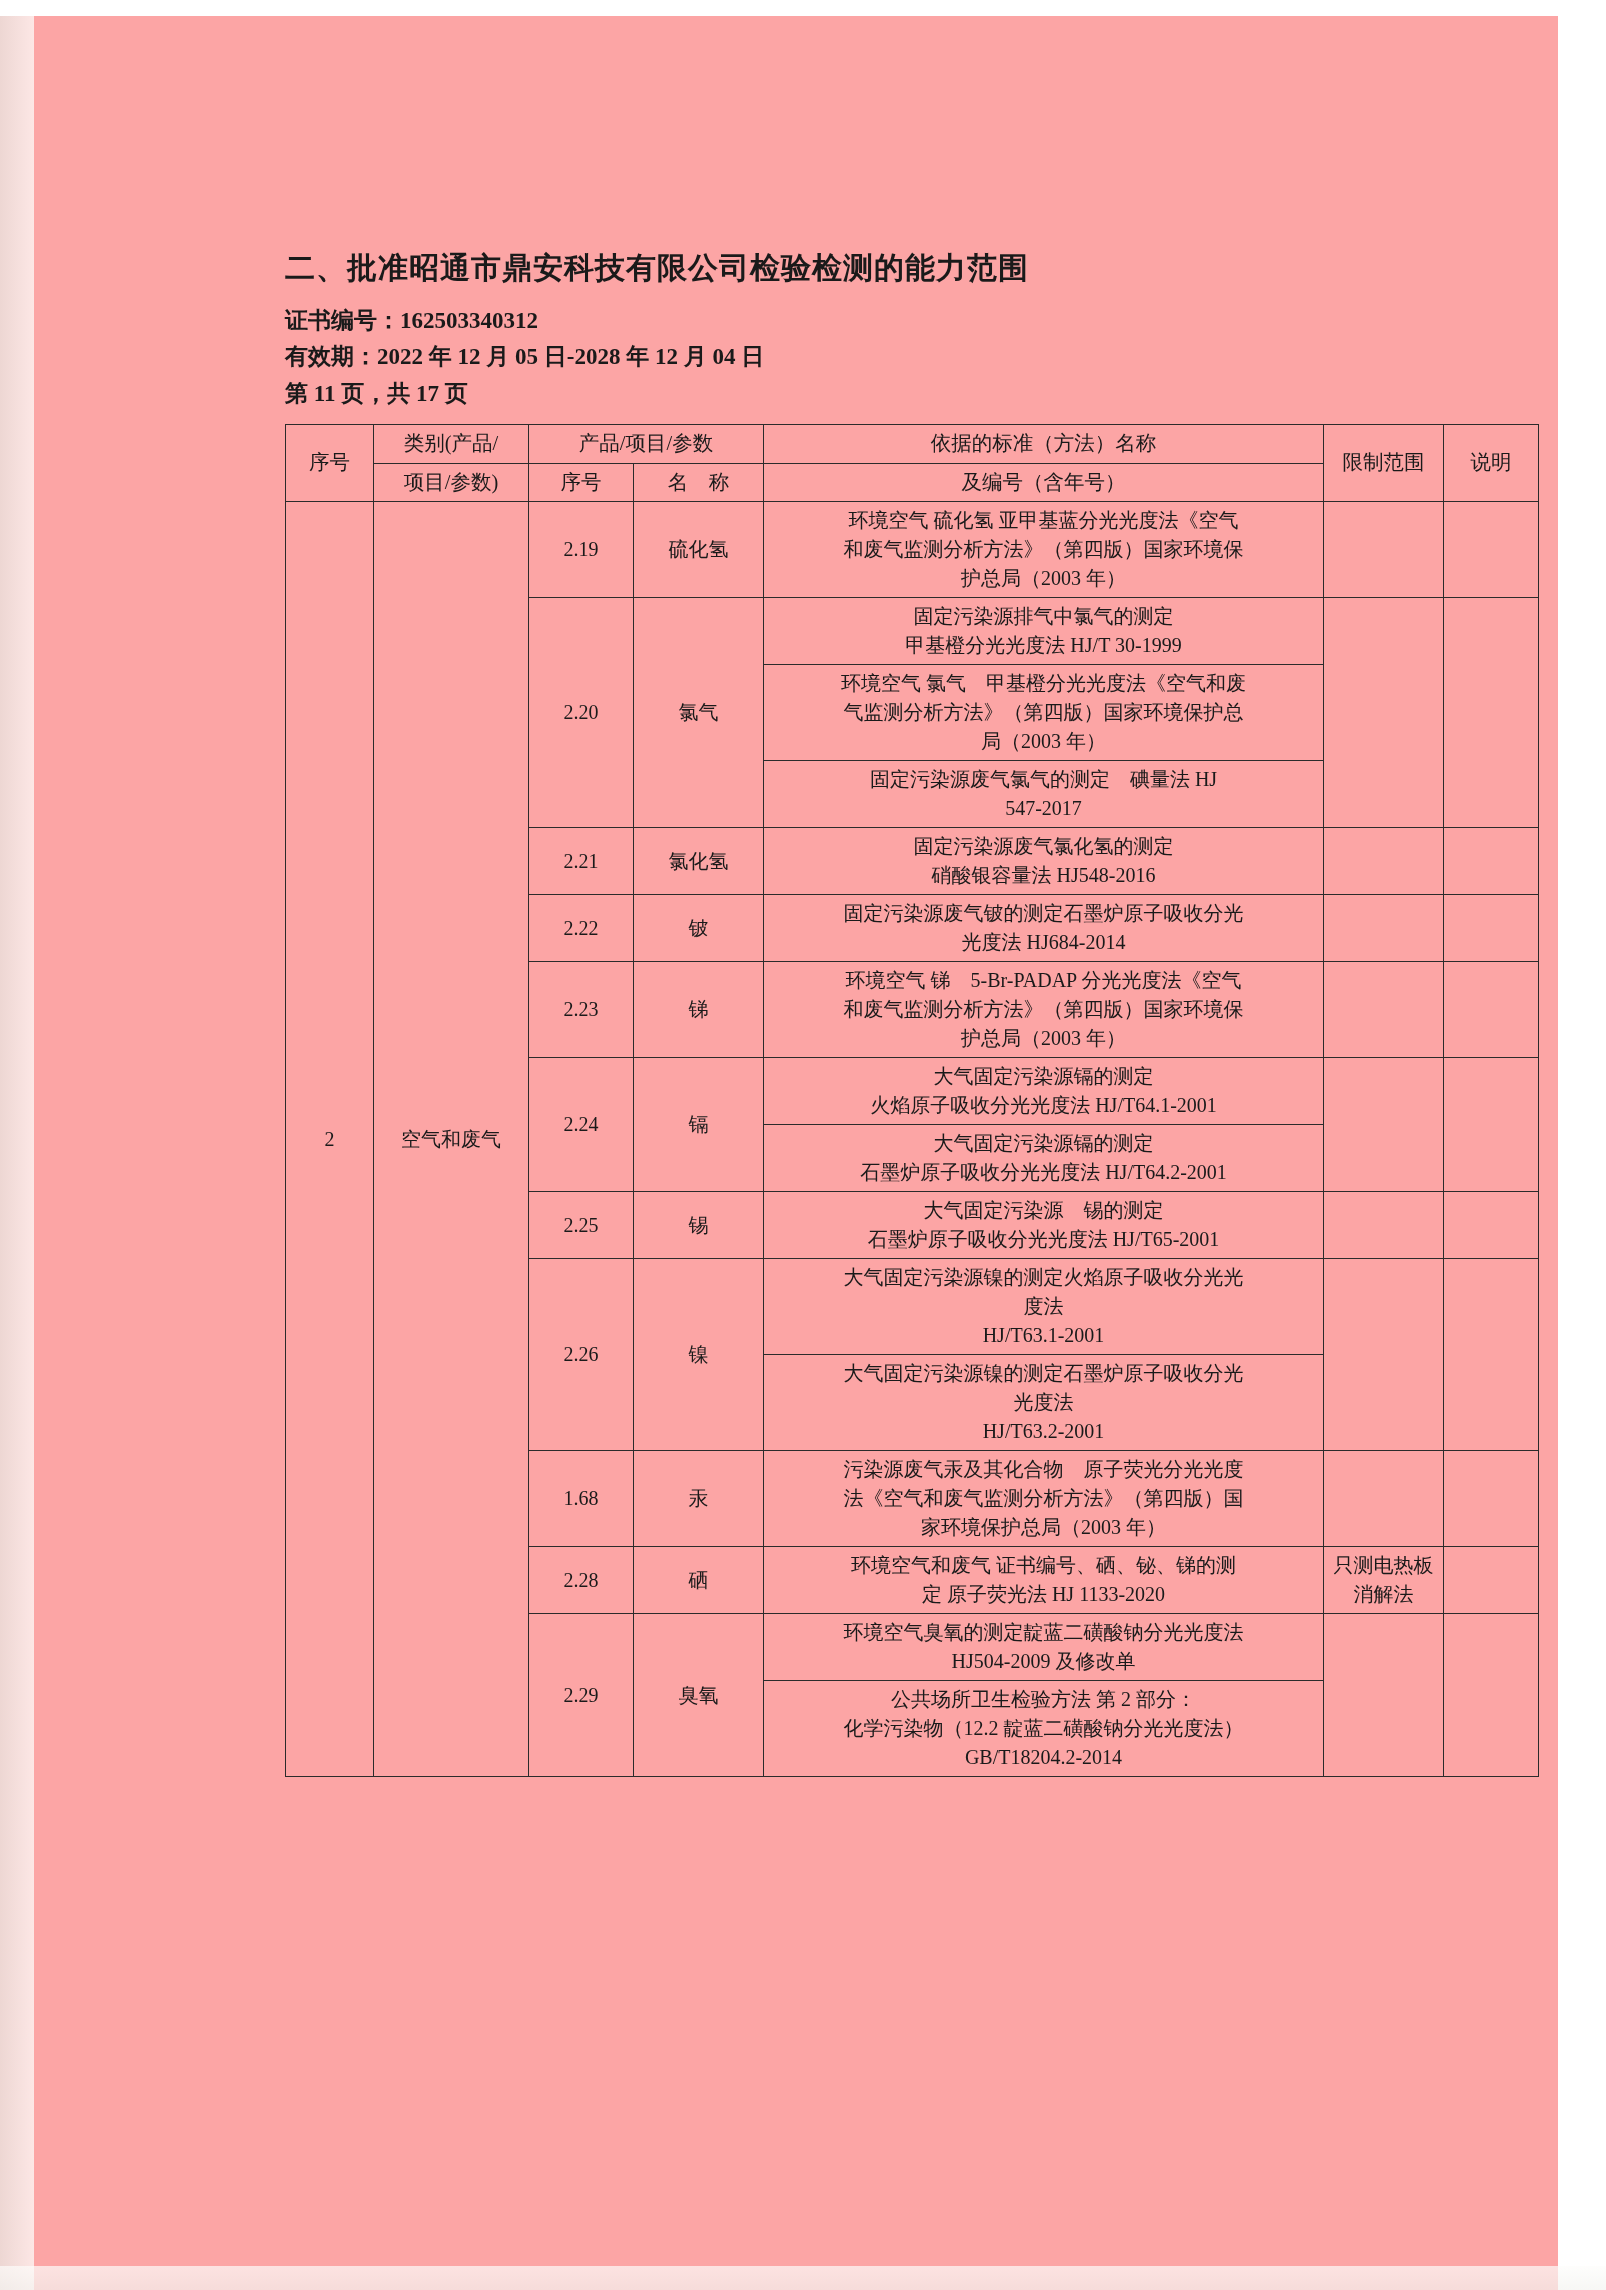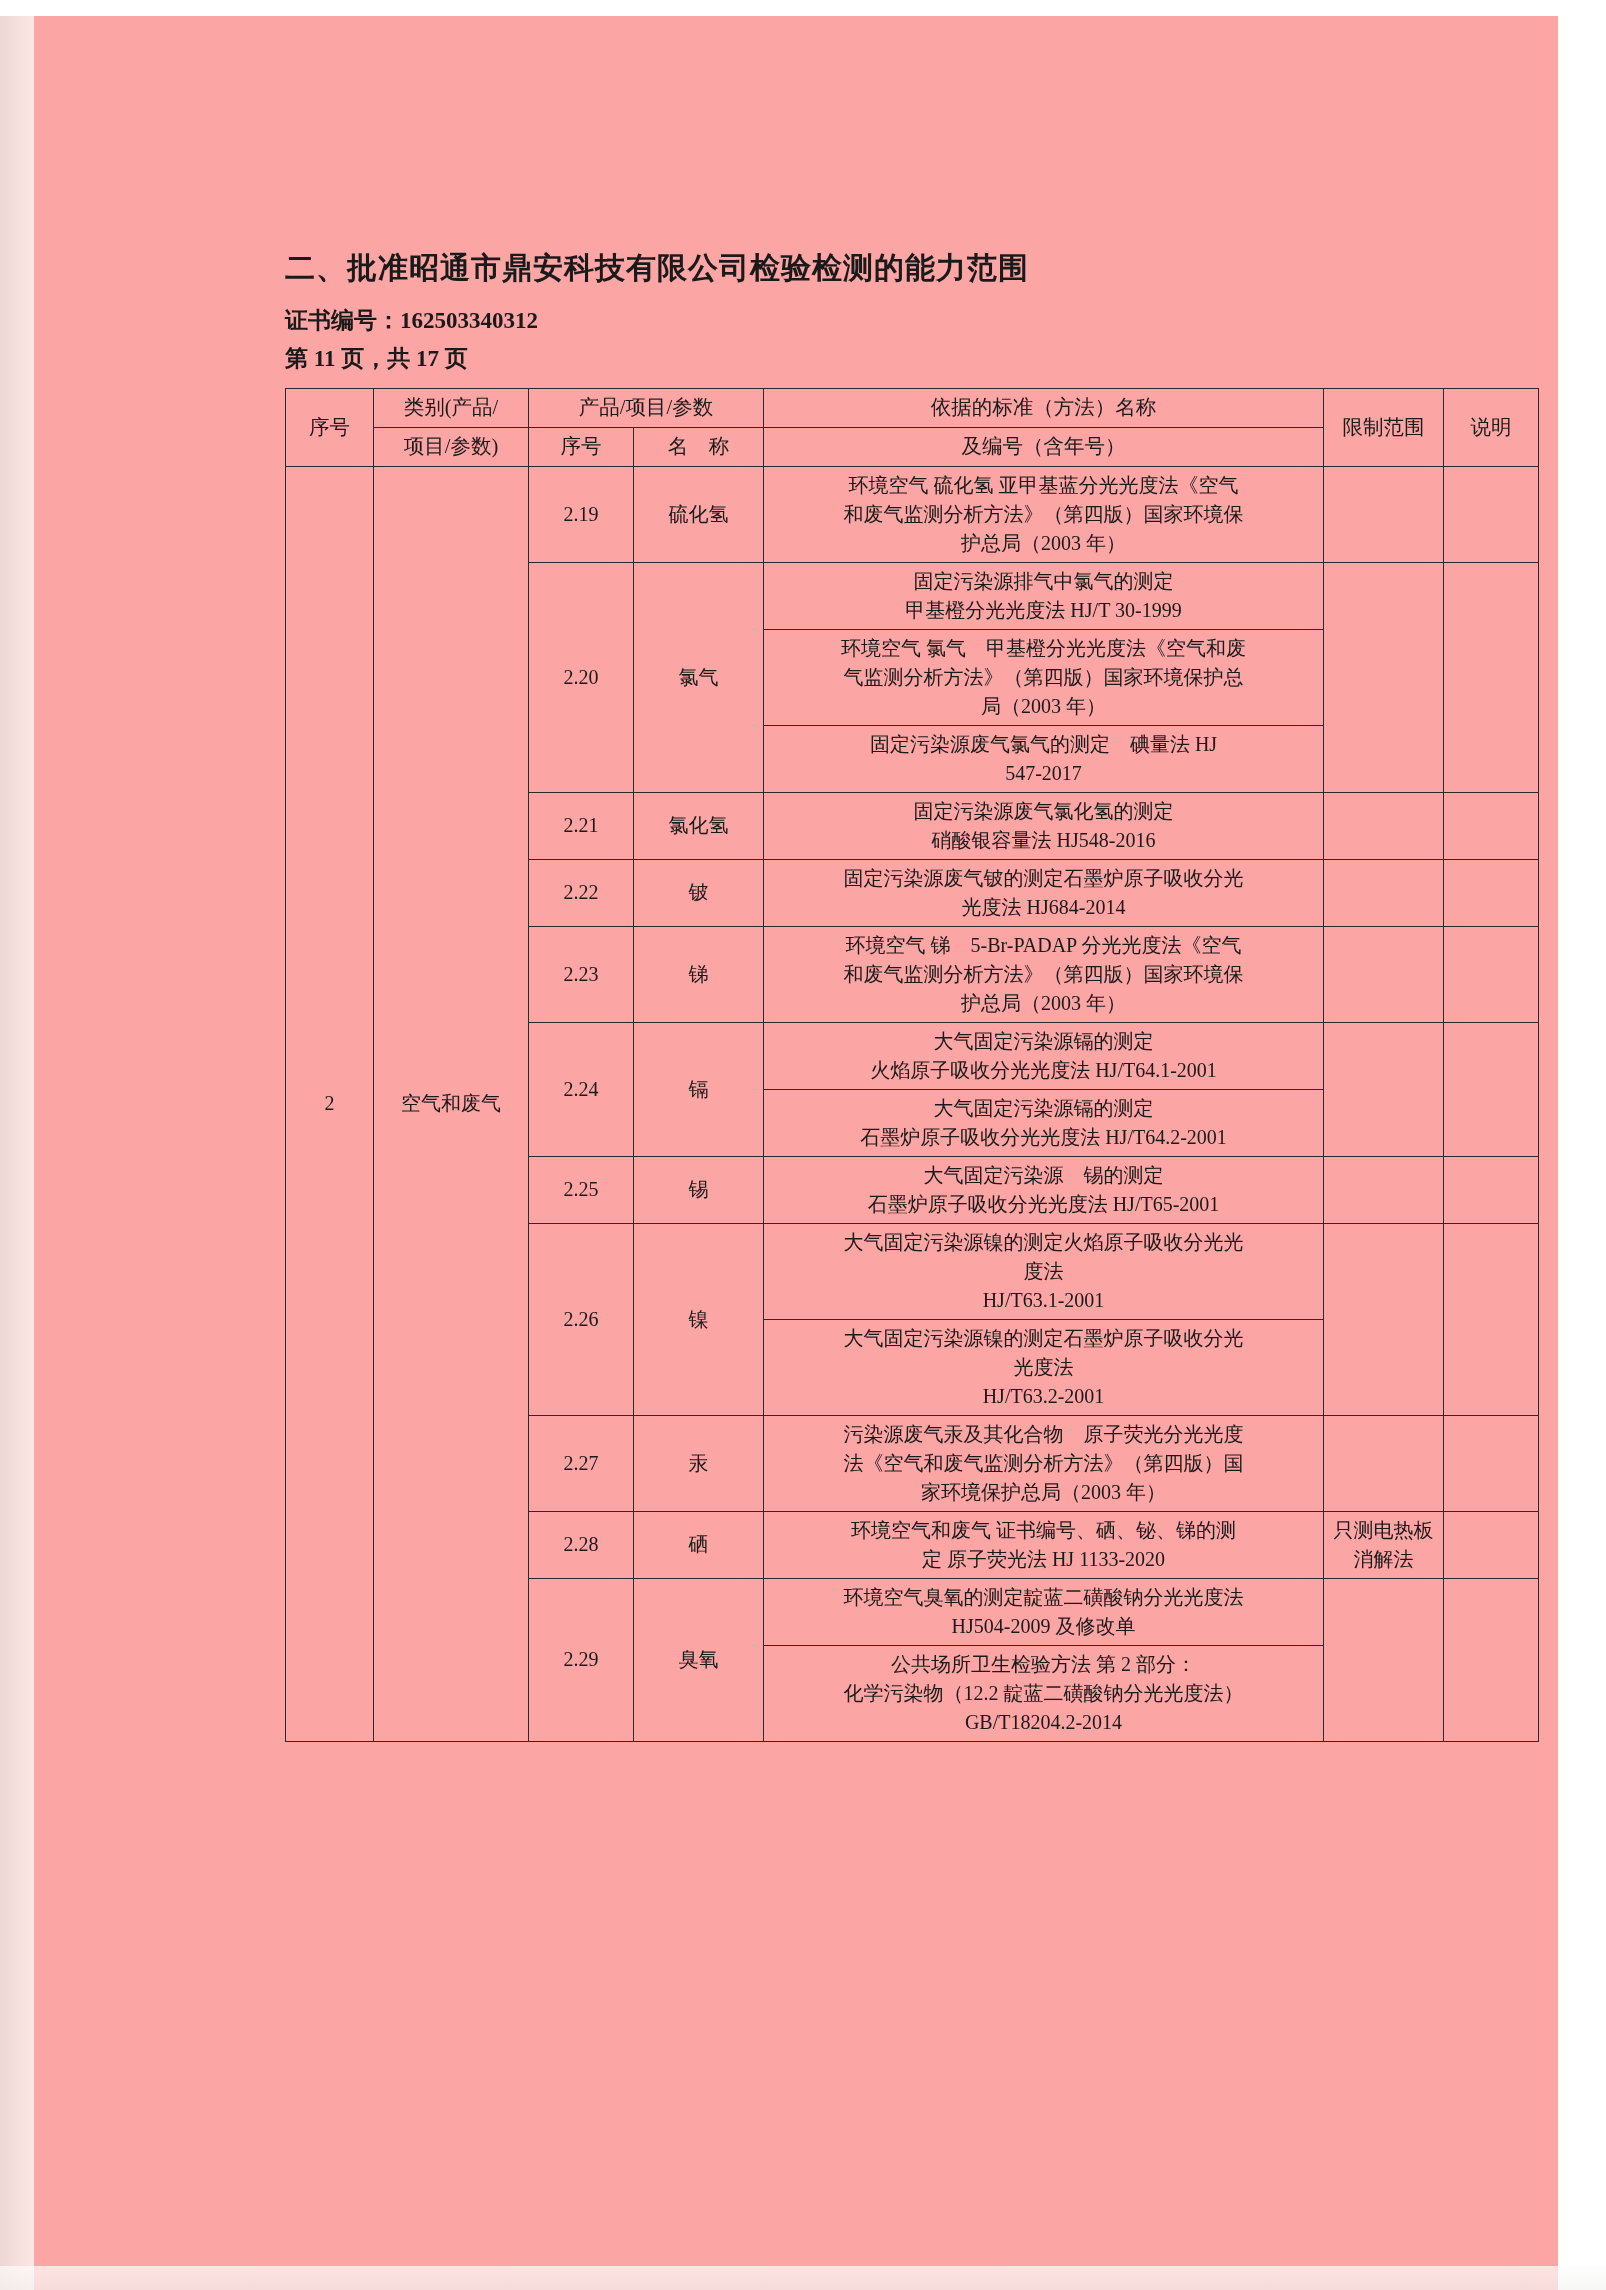--- a/index.html
+++ b/index.html
@@ -110,20 +110,23 @@
   <div class="scan-edge-left"></div>
   <div class="scan-edge-bottom"></div>
 
   <div class="content">
 
     <h1 class="doc-title">二、批准昭通市鼎安科技有限公司检验检测的能力范围</h1>
 
     <div class="meta-row">
       <div class="meta-left">
         <span>证书编号：</span><span>162503340312</span>
+      </div>
+      <div class="meta-right">
+        <span>有效期：</span><span>2022 年 12 月 05 日-2028 年 12 月 04 日</span>
       </div>
     </div>
 
     <div class="meta-row">
       <div class="meta-right right-align">第 11 页，共 17 页</div>
     </div>
 
     <table class="cap">
       <colgroup>
         <col class="hdr-seq">
@@ -256,21 +259,21 @@
             <td rowspan="2"></td>
           </tr>
           <tr>
             <td class="std-cell">
               <span class="ln">大气固定污染源镍的测定石墨炉原子吸收分光</span>
               <span class="ln">光度法</span>
               <span class="ln">HJ/T63.2-2001</span>
             </td>
           </tr>
           <tr>
-            <td rowspan="1">2.27</td>
+            <td rowspan="1">1.68</td>
             <td rowspan="1">汞</td>
             <td class="std-cell">
               <span class="ln">污染源废气汞及其化合物　原子荧光分光光度</span>
               <span class="ln">法《空气和废气监测分析方法》（第四版）国</span>
               <span class="ln">家环境保护总局（2003 年）</span>
             </td>
             <td rowspan="1" class="limit-cell"></td>
             <td rowspan="1"></td>
           </tr>
           <tr>

